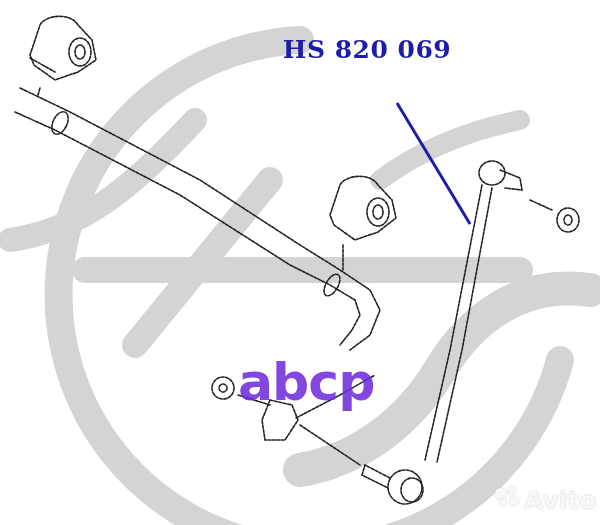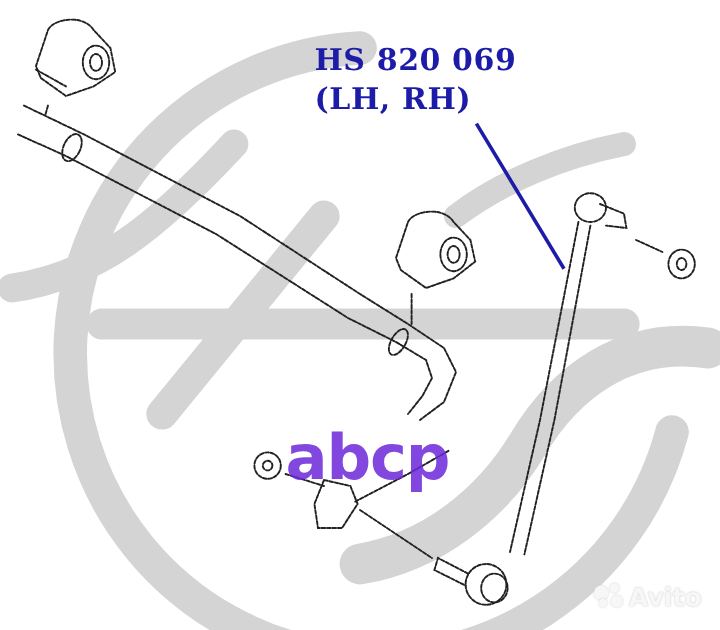--- a/index.html
+++ b/index.html
@@ -10,20 +10,21 @@
       overflow: hidden;
       background: #ffffff;
       font-family: "DejaVu Serif", serif;
     }
     svg.layer { position: absolute; left: 0; top: 0; }
     .part-label {
       position: absolute;
       left: 262px;
       top: 33px;
       width: 210px;
+      text-align: center;
       color: #1c1ca8;
       font-family: "DejaVu Serif", serif;
       font-weight: bold;
       font-size: 25px;
       line-height: 33px;
       letter-spacing: 0.5px;
     }
     .part-label span { display: block; }
     .wm-text {
       position: absolute;
@@ -35,21 +36,21 @@
       color: #6d28d9;
       opacity: 0.85;
       letter-spacing: -1px;
     }
     .avito {
       position: absolute;
       left: 495px;
       top: 486px;
       font-family: "DejaVu Sans", sans-serif;
       font-weight: bold;
-      font-size: 21px;
+      font-size: 25px;
       color: #f7f7f7;
       text-shadow: 0 0 2px #d8d8d8, 0 0 1px #cfcfcf;
       display: flex;
       align-items: flex-start;
       gap: 3px;
     }
     .avito .dots { position: relative; width: 26px; height: 22px; }
     .avito .dots i {
       position: absolute; border-radius: 50%;
       background: #f7f7f7; box-shadow: 0 0 2px #cfcfcf;
@@ -133,21 +134,20 @@
       </g>
     </g>
 
     <line x1="397" y1="103" x2="470" y2="224" stroke="#1c1ca8" stroke-width="3"></line>
   </svg>
 
   <div class="wm-text">abcp</div>
 
   <div class="part-label">
     <span>HS 820 069</span>
-    <span>(LH, RH)</span>
   </div>
 
   <div class="avito">
     <div class="dots">
       <i style="left:0;top:2px;width:12px;height:12px;"></i>
       <i style="left:13px;top:0;width:8px;height:8px;"></i>
       <i style="left:4px;top:13px;width:7px;height:7px;"></i>
       <i style="left:14px;top:10px;width:10px;height:10px;"></i>
     </div>
     <span>Avito</span>

